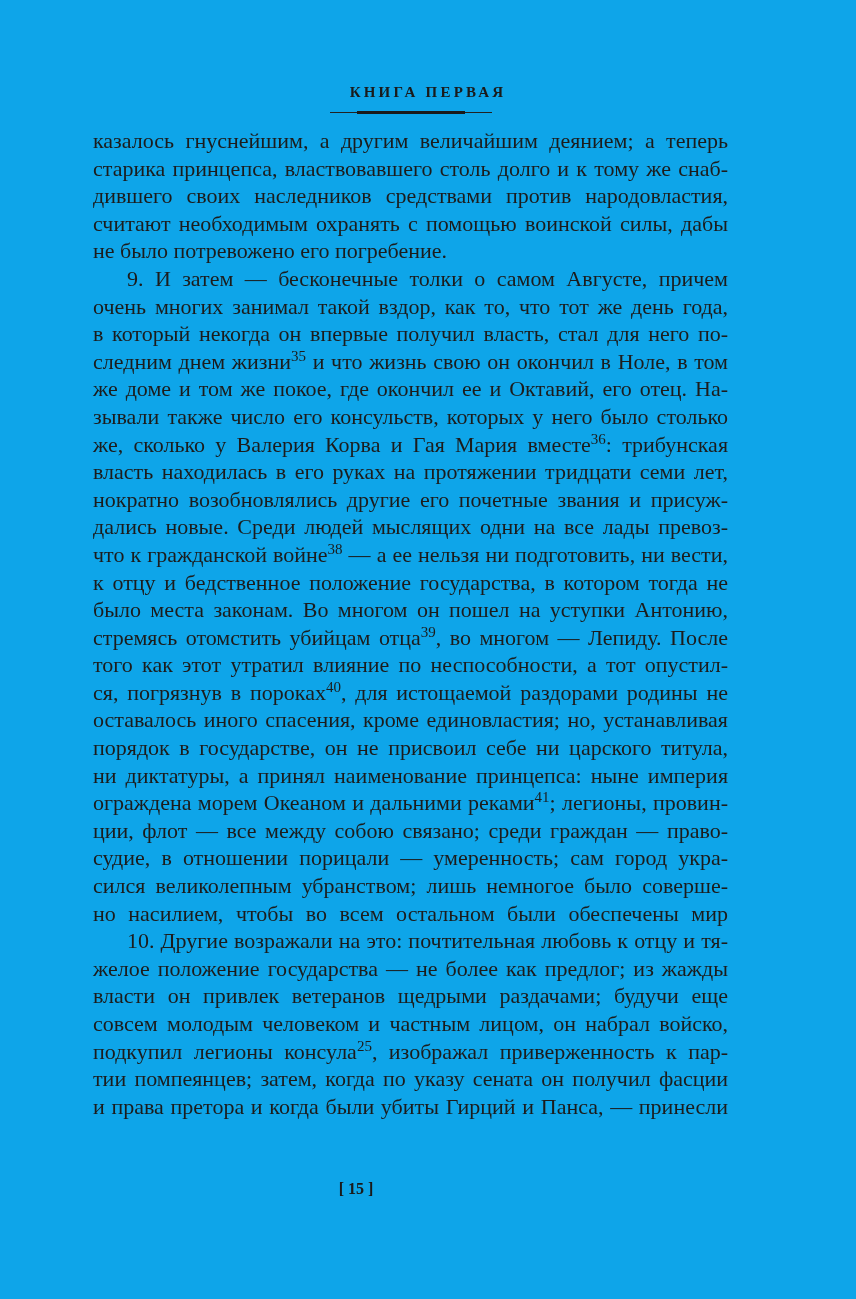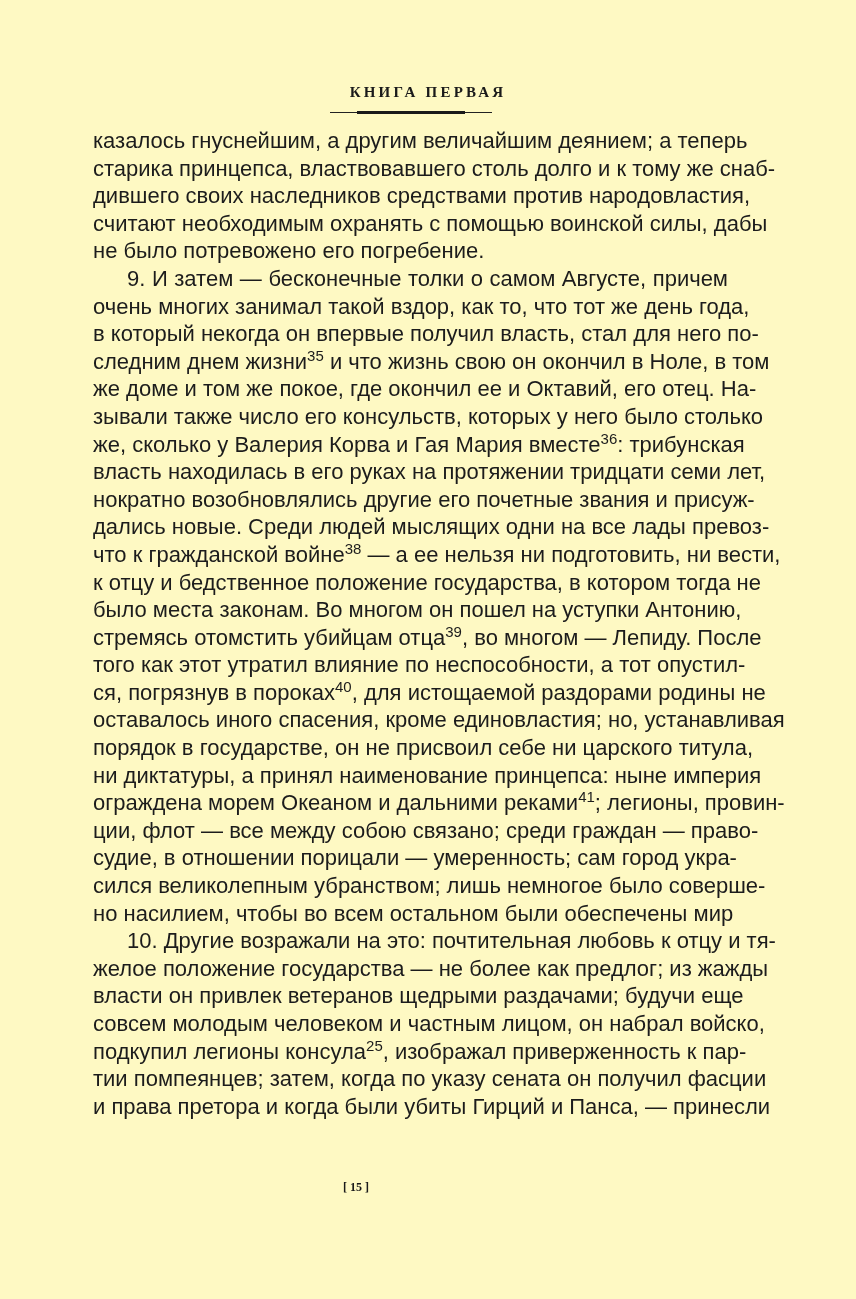--- a/index.html
+++ b/index.html
@@ -1,41 +1,41 @@
 <!DOCTYPE html>
 <html><head>
 <meta charset="utf-8">
 <style>
   html, body { margin: 0; padding: 0; background: #ffffff; }
   body { width: 856px; height: 1299px; position: relative; overflow: hidden; }
-  .page { position: absolute; left: 0; top: 0; width: 856px; height: 1299px; background: #fef9c3; }
+  .page { position: absolute; left: 0; top: 0; width: 856px; height: 1299px; background: #0ea5e9; }
   .running-head {
     position: absolute; top: 84px; left: 0; width: 856px; text-align: center;
     font-family: "Liberation Serif", "DejaVu Serif", serif;
     font-weight: bold; font-size: 15px; letter-spacing: 3.2px; color: #1a1a1a;
   }
   .head-rule { position: absolute; top: 112px; left: 330px; width: 162px; height: 1px; background: #222; }
   .head-rule-thick { position: absolute; top: 111px; left: 357px; width: 108px; height: 3px; background: #1a1a1a; }
   .text-block {
     position: absolute; left: 93px; top: 127px; width: 635px;
-    font-family: Liberation Sans, sans-serif;
+    font-family: Liberation Serif, serif;
     font-size: 22px; color: #1c1c1c;
   }
   .line {
     display: block; height: 27.6px; line-height: 27.6px;
     text-align: justify; text-align-last: justify; white-space: nowrap;
     overflow: visible;
   }
   .line.last { text-align-last: left; }
   .line.indent { padding-left: 34px; }
   sup { font-size: 15px; line-height: 0; vertical-align: 8px; }
   .folio {
     position: absolute; top: 1180px; left: 0; width: 712px; text-align: center;
     font-family: "Liberation Serif", "DejaVu Serif", serif;
-    font-weight: bold; font-size: 12px; color: #1a1a1a;
+    font-weight: bold; font-size: 16px; color: #1a1a1a;
   }
 </style>
 </head>
 <body>
 
 <div class="page">
   <div class="running-head">КНИГА ПЕРВАЯ</div>
   <div class="head-rule"></div>
   <div class="head-rule-thick"></div>
 

